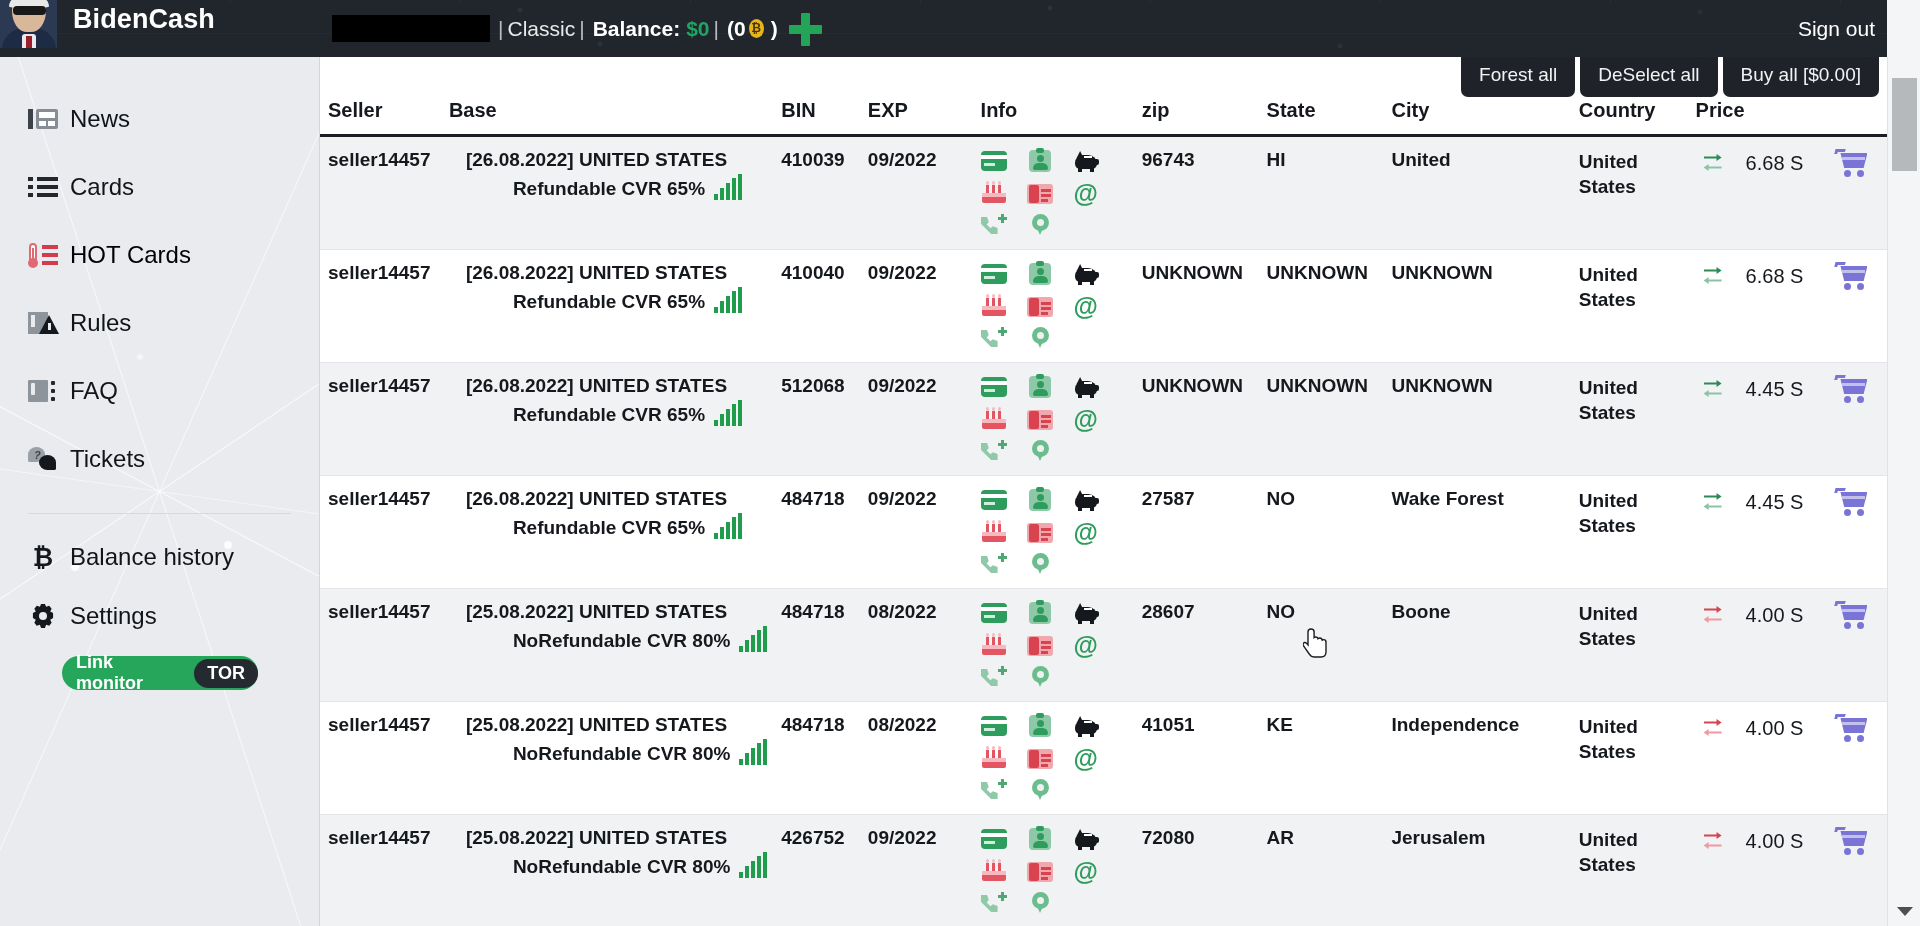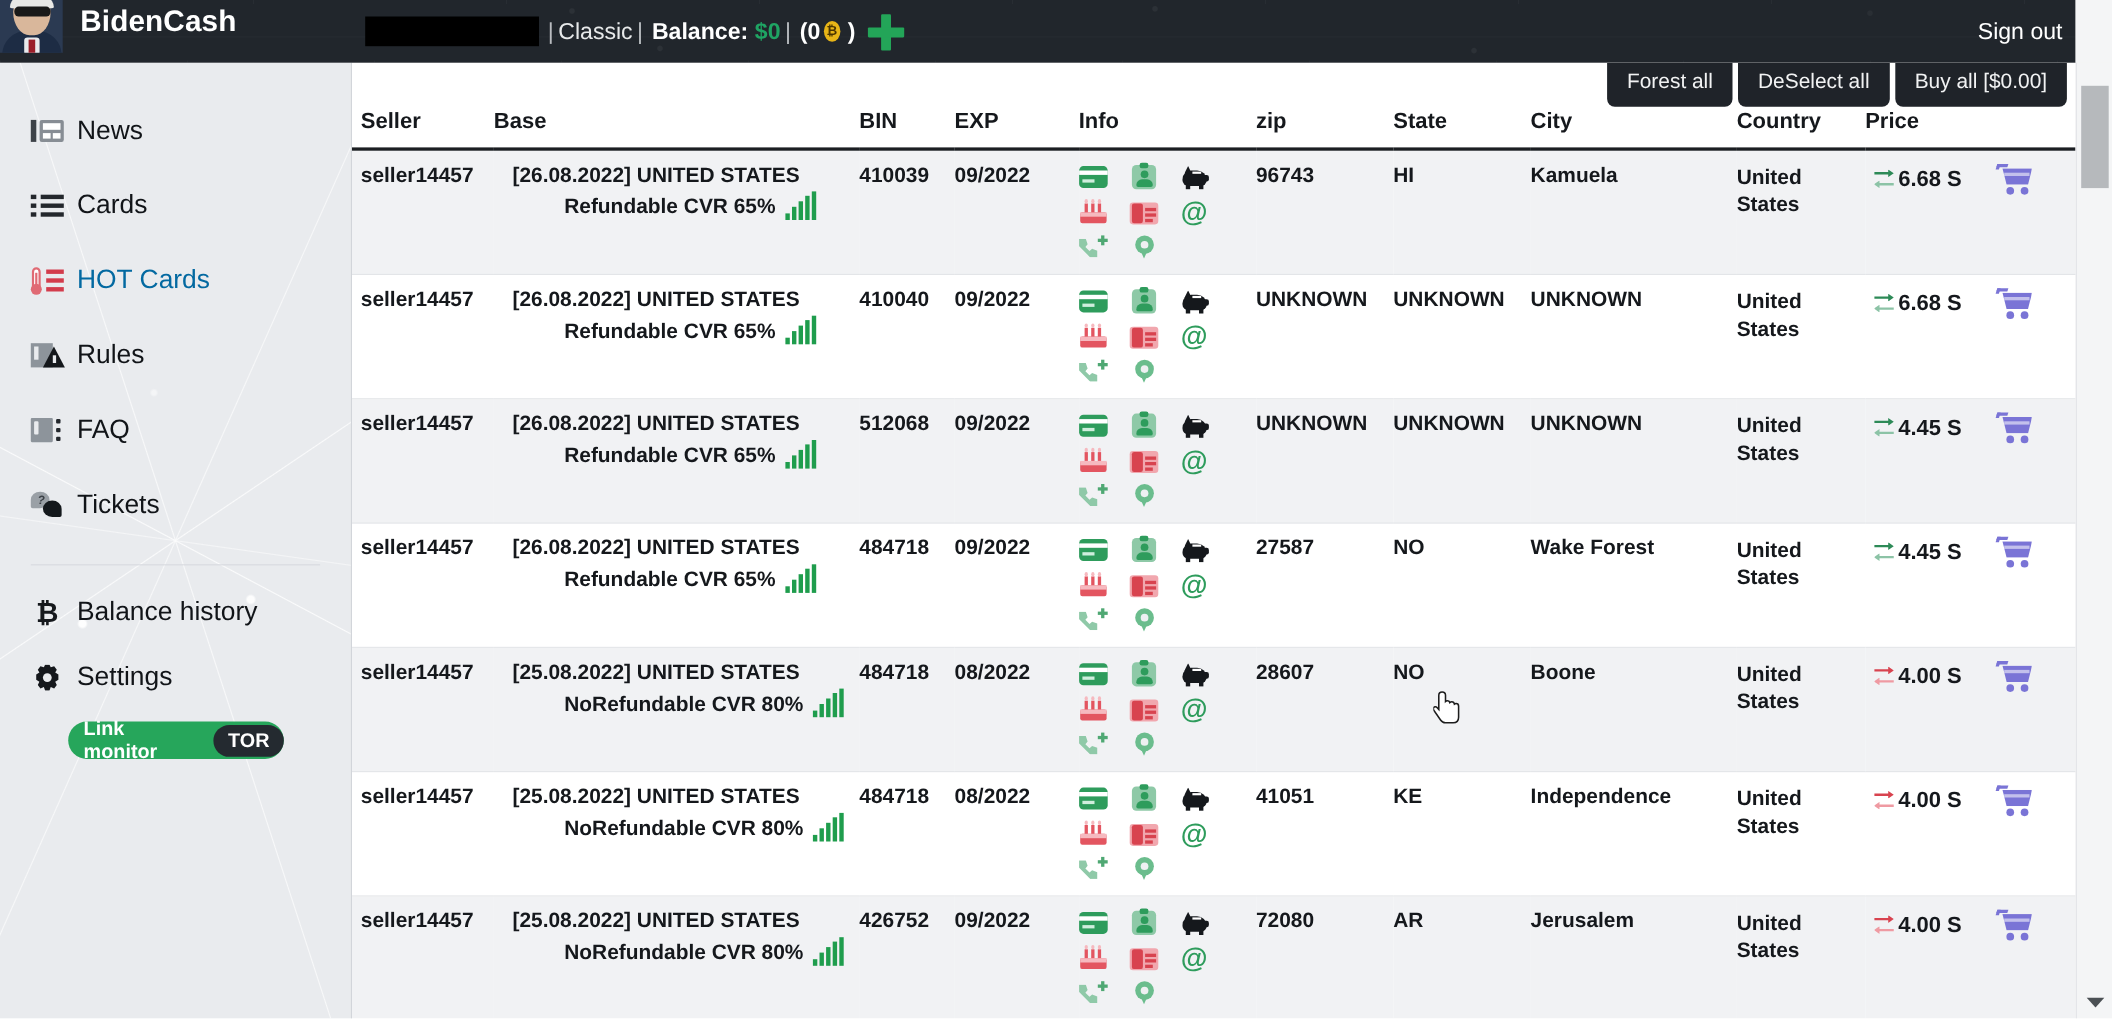--- a/index.html
+++ b/index.html
@@ -128,21 +128,21 @@
       radial-gradient(circle at 75px 510px, rgba(255,255,255,.95) 0 3px, transparent 5px),
       radial-gradient(circle at 228px 488px, rgba(255,255,255,.9) 0 3px, transparent 5px),
       radial-gradient(circle at 140px 300px, rgba(255,255,255,.5) 0 2px, transparent 4px);
   }
   .nav { position: relative; z-index: 2; padding-top: 28px; }
   .nav-item {
     display: flex; align-items: center; gap: 12px;
     padding: 0 0 0 28px; height: 68px; cursor: pointer;
     font-size: 24px; color: #111418; font-weight: 400;
   }
-  .nav-item.active { color: #0369a1; }
+  .nav-item.active { color: #000000; }
   .nav-ico { width: 30px; height: 26px; flex: 0 0 30px; position: relative; }
 
   
   .ico-news .bar  { position:absolute; left:0; top:3px; width:5px; height:20px; background:#3d4248;}
   .ico-news .box  { position:absolute; left:8px; top:3px; width:22px; height:20px; background:#878d94; border-radius:2px;}
   .ico-news .l1   { position:absolute; left:11px; top:6px; width:16px; height:6px; background:#fff;}
   .ico-news .l2   { position:absolute; left:11px; top:15px; width:7px; height:5px; background:#fff;}
   .ico-news .l3   { position:absolute; left:20px; top:15px; width:7px; height:5px; background:#fff;}
   
   .ico-list i { position:absolute; left:9px; width:21px; height:4px; background:#23272c; }
@@ -292,21 +292,21 @@
                border-left:4px solid transparent; border-right:4px solid transparent; border-top:9px solid #6bbd8d;}
   .ic-pin .h { position:absolute; left:10px; top:6px; width:7px; height:7px; background:#eef0f2; border-radius:50%;}
 
   .price-cell { display:flex; align-items:center; gap: 0px; padding-left:4px;}
   .refresh { width: 26px; height: 24px; position: relative; flex:0 0 26px;}
   .refresh .a1, .refresh .a2 { position:absolute; width:18px; height:7px; }
   .refresh .a1 { left:4px; top:3px;  clip-path: polygon(0 35%,72% 35%,72% 0,100% 50%,72% 100%,72% 65%,0 65%); }
   .refresh .a2 { left:4px; top:13px; clip-path: polygon(100% 35%,28% 35%,28% 0,0 50%,28% 100%,28% 65%,100% 65%); }
   .refresh.green .a1 { background:#2d8a57; } .refresh.green .a2 { background:#8cc3a6; }
   .refresh.red   .a1 { background:#d8434f; } .refresh.red   .a2 { background:#ef9aa2; }
-  .price-val { font-size: 20px; font-weight: 700; margin-left: 0; }
+  .price-val { font-size: 20px; font-weight: 400; margin-left: 20px; }
   .cart { width: 34px; height: 28px; position: relative; margin-left: 32px; cursor: pointer; flex:0 0 34px;}
   .cart .basket { position:absolute; left:5px; top:4px; width:27px; height:15px; background:#7a74d6;
                   clip-path: polygon(0 0,100% 0,86% 100%,14% 100%);}
   .cart .basket2{ position:absolute; left:7px; top:8px; width:23px; height:3px; background:#fff; opacity:.55;}
   .cart .handle { position:absolute; left:0px; top:0px; width:10px; height:5px; border-left:3px solid #7a74d6; border-top:3px solid #7a74d6; transform: skewX(-18deg);}
   .cart .w1 { position:absolute; left:9px; top:21px; width:7px; height:7px; background:#7a74d6; border-radius:50%;}
   .cart .w2 { position:absolute; left:22px; top:21px; width:7px; height:7px; background:#7a74d6; border-radius:50%;}
 
   .country-cell { line-height: 1.32; }
 
@@ -553,21 +553,21 @@
                 </span>
                 <span class="iico ic-pin">
                   <i class="p"></i>
                   <i class="t"></i>
                   <i class="h"></i>
                 </span>
               </div>
             </td>
             <td class="col-zip">96743</td>
             <td class="col-state">HI</td>
-            <td class="col-city">Kamuela</td>
+            <td class="col-city">United</td>
             <td class="col-country">
               <div class="country-cell">United States</div>
             </td>
             <td class="col-price">
               <div class="price-cell">
                 <span class="refresh green">
                   <i class="a1"></i>
                   <i class="a2"></i>
                 </span>
                 <span class="price-val">6.68 S</span>

